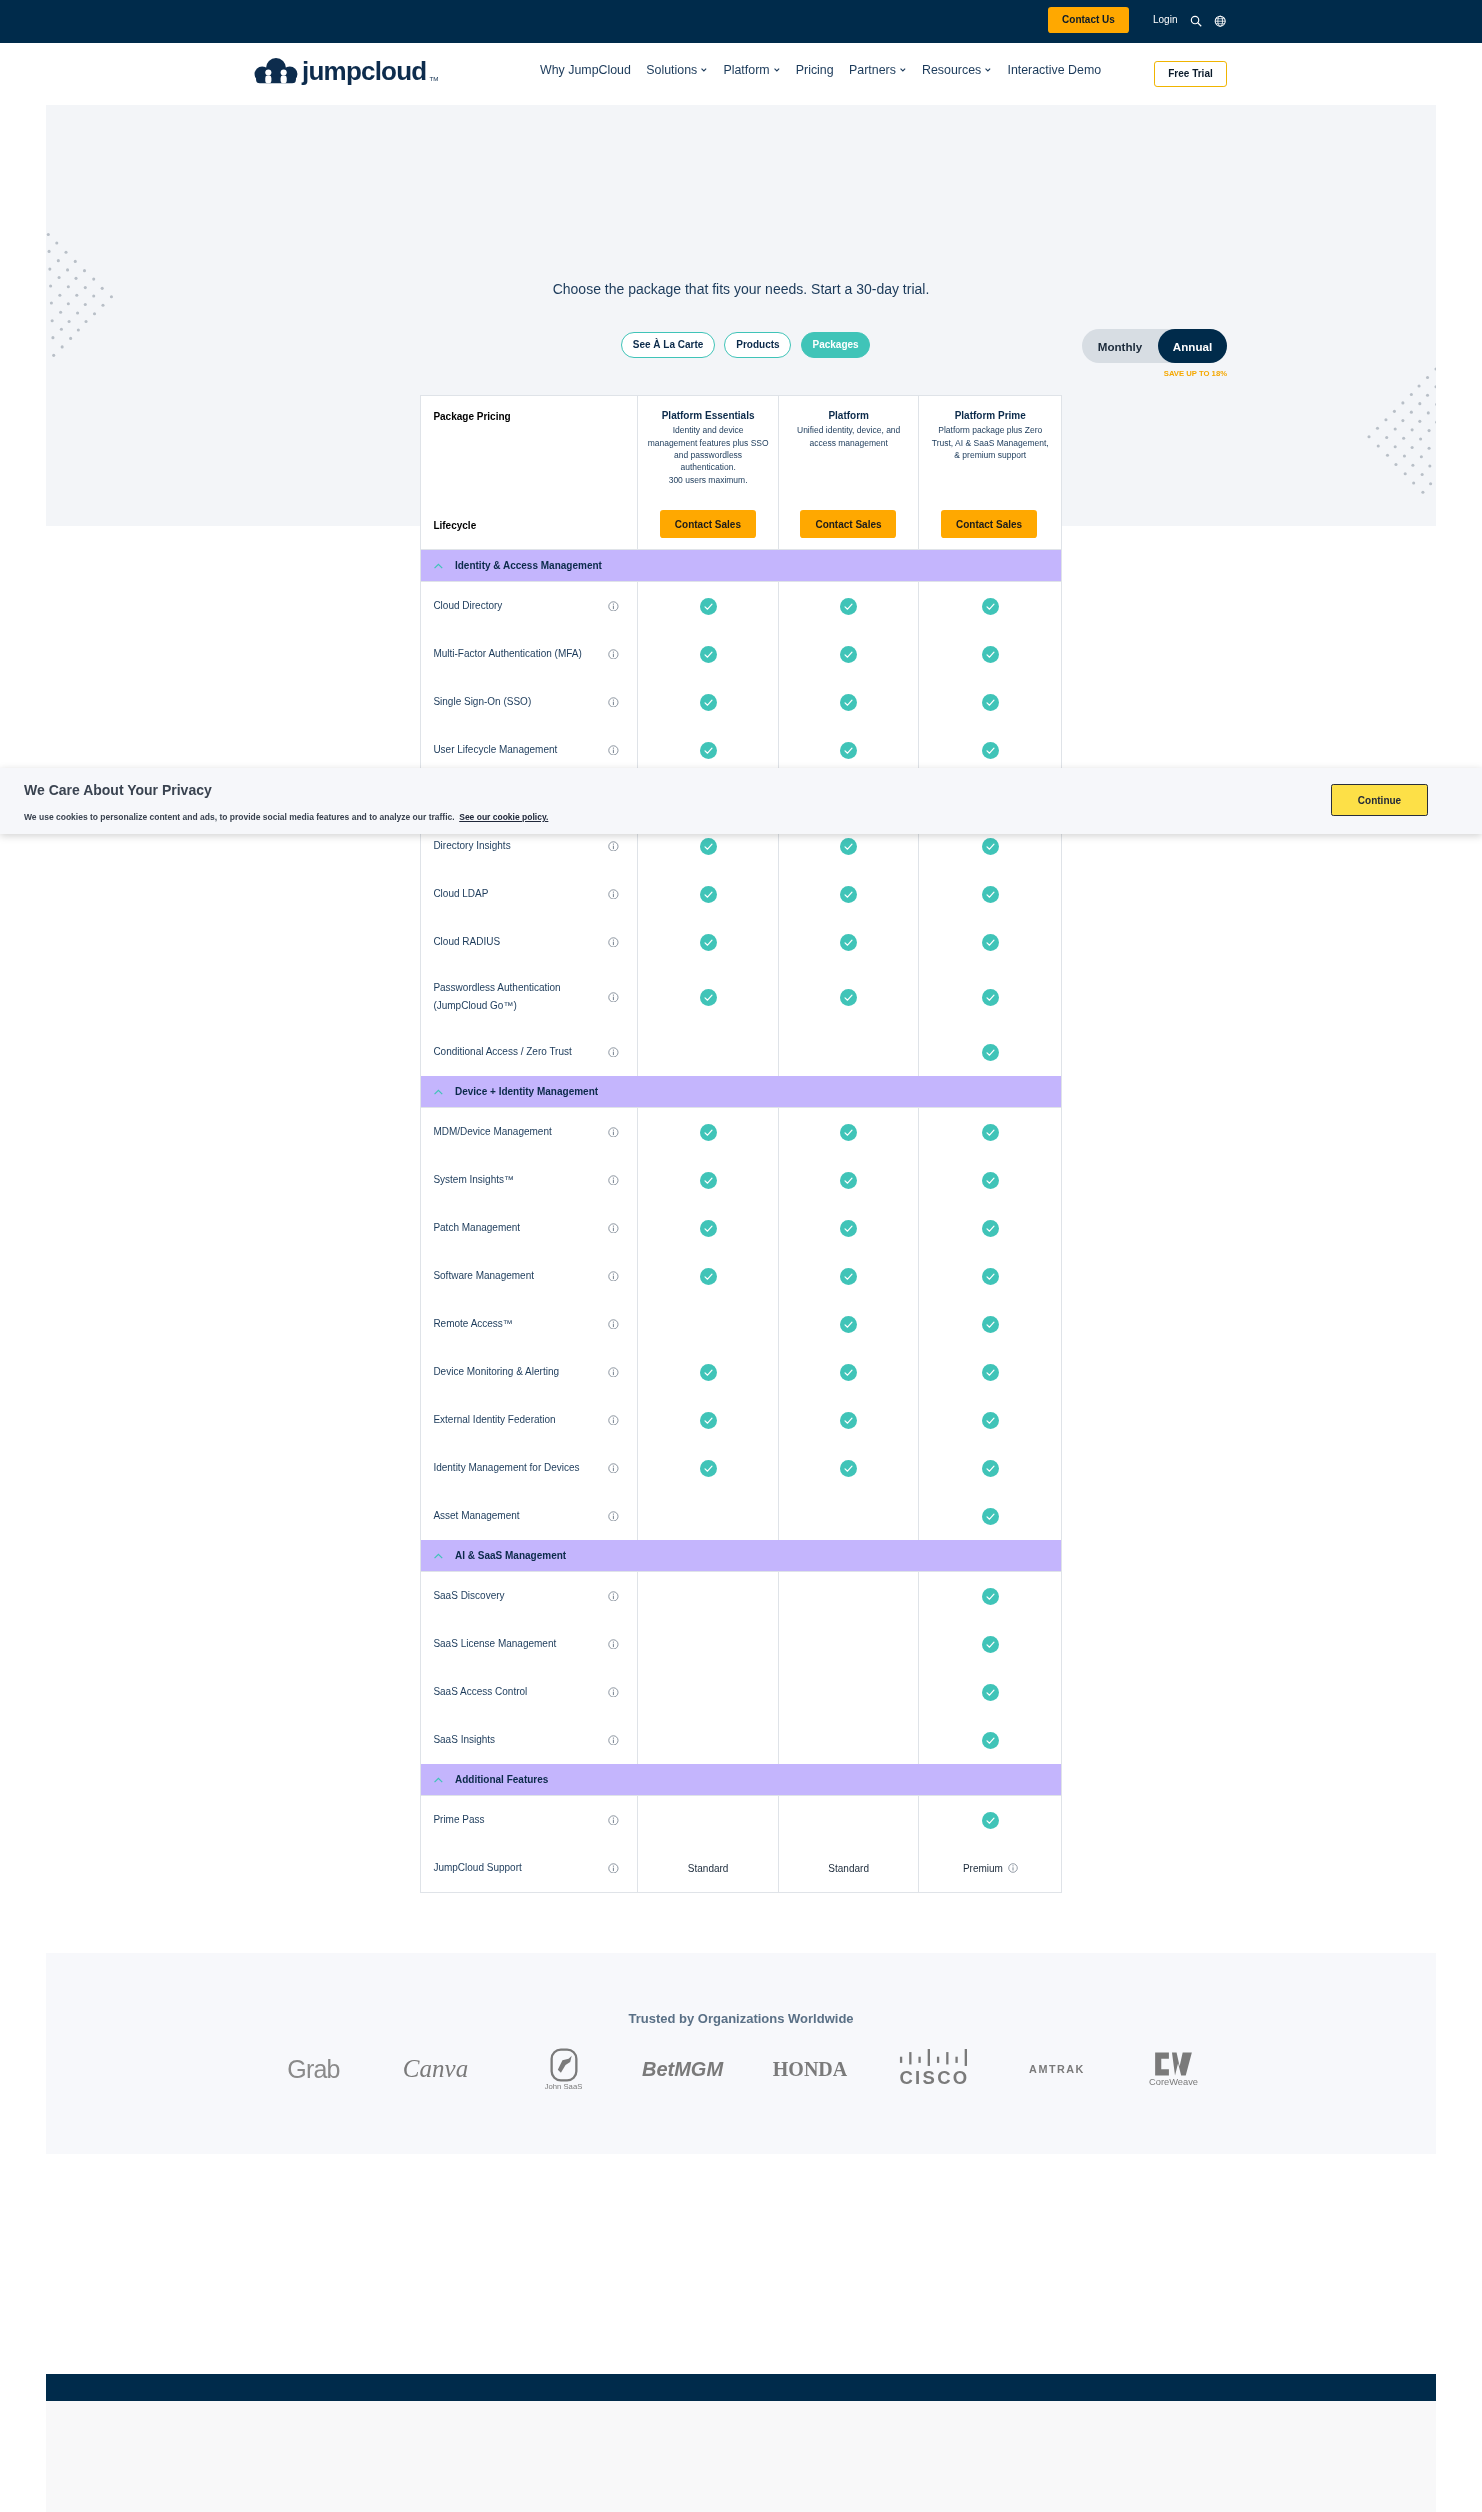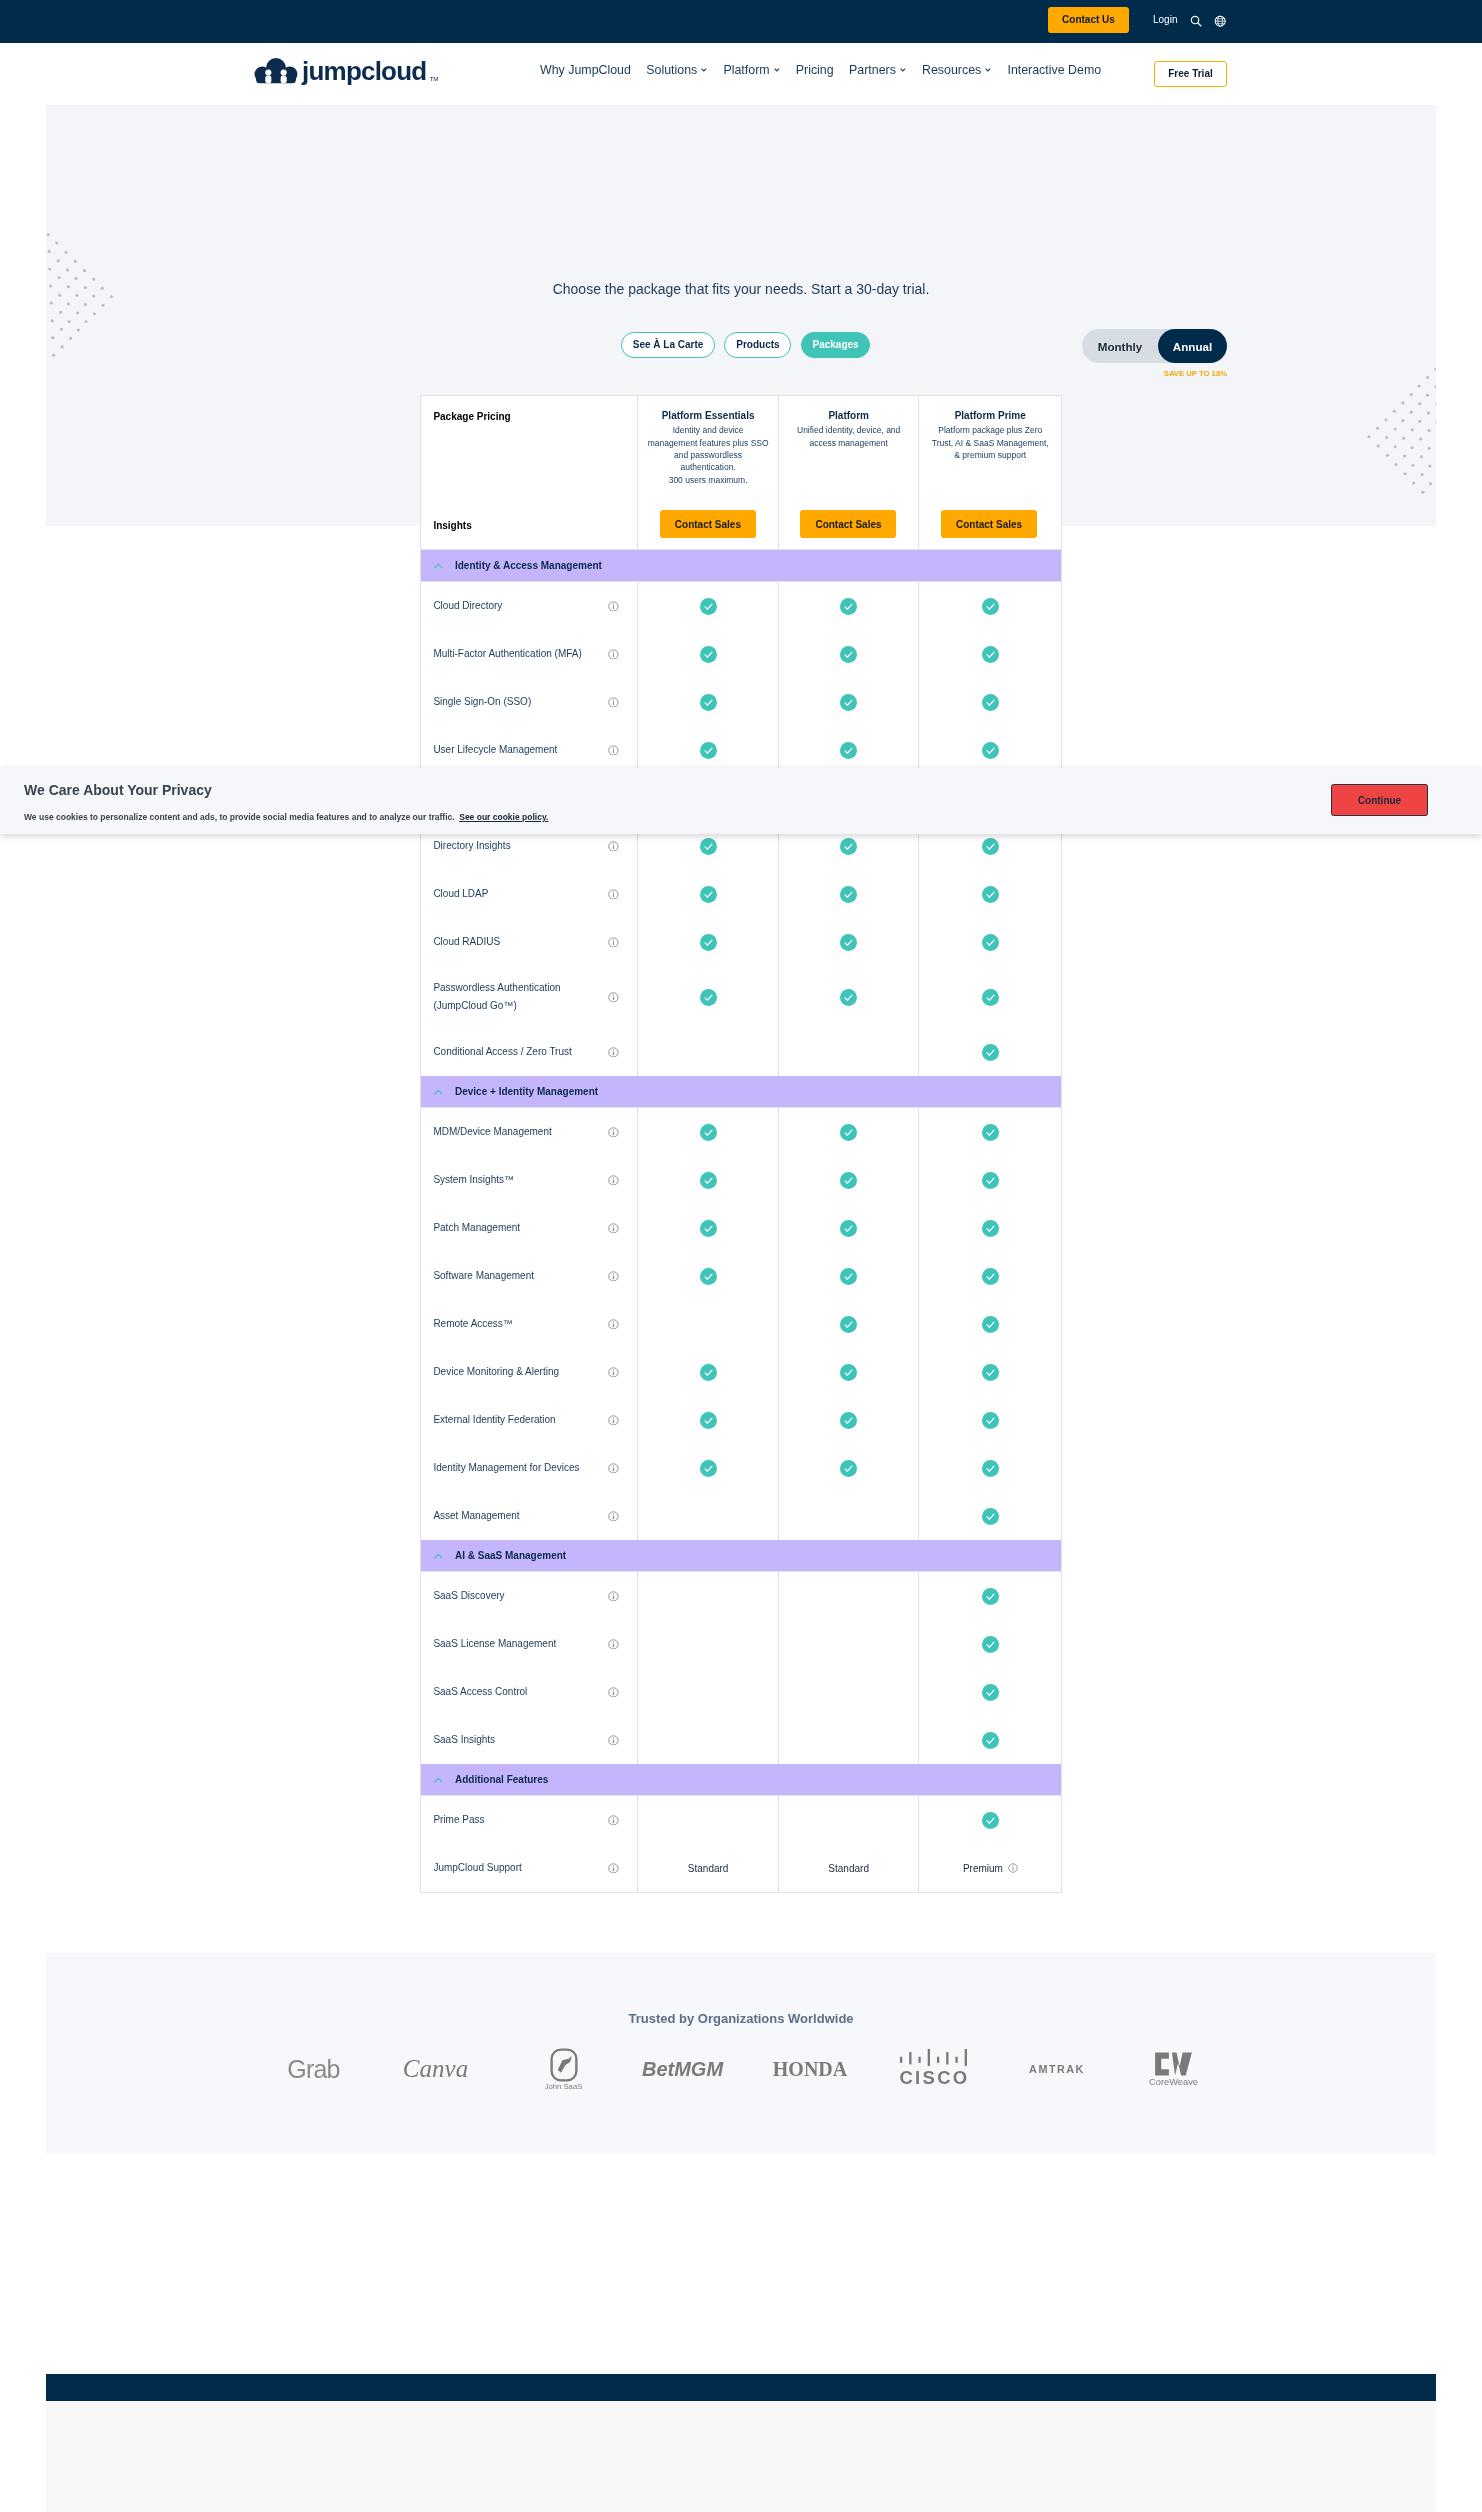--- a/index.html
+++ b/index.html
@@ -57,21 +57,21 @@
   .row .lab .info { position: absolute; left: 187px; top: 50%; margin-top: -5.4px; width: 10.8px; height: 10.8px; }
   .row .cell { width: 141px; border-right: 0.8px solid #dfe3e8; display: flex; align-items: center; justify-content: center; font-size: 10px; color: #1b2a3a; gap: 4.6px; }
   .row .cell:last-child { border-right: none; width: 142px; }
   .check { width: 17px; height: 17px; }
 
   
   .cookie { position: absolute; left: 0; top: 768px; width: 1482px; height: 66px; background: #f6f7fa; box-shadow: 0 1.5px 7.7px rgba(0,0,0,0.18); }
   .cookie .ct { position: absolute; left: 24px; top: 14px; font-size: 14px; font-weight: 700; color: #3a4350; }
   .cookie .cb { position: absolute; left: 24px; top: 44px; font-size: 8.5px; color: #3a4350; font-weight: 700; }
   .cookie .cb a { color: #20283a; text-decoration: underline; margin-left: 4.6px; }
-  .cookie .cont { position: absolute; left: 1331px; top: 16px; width: 97px; height: 32px; border: 0.8px solid #2a2f3a; border-radius: 2.3px; background: #ef4444; font-size: 10px; font-weight: 700; color: #22293a; display: flex; align-items: center; justify-content: center; }
+  .cookie .cont { position: absolute; left: 1331px; top: 16px; width: 97px; height: 32px; border: 0.8px solid #2a2f3a; border-radius: 2.3px; background: #fde047; font-size: 10px; font-weight: 700; color: #22293a; display: flex; align-items: center; justify-content: center; }
 
   
   .trusted { position: absolute; left: 46px; top: 1953px; width: 1390px; height: 201px; background: #f7f8fb; }
   .trusted .tt { position: absolute; left: 0; top: 58px; width: 1390px; text-align: center; font-size: 13px; color: #5a7086; font-weight: 700; }
   .logos { position: absolute; left: 0; top: 85px; width: 1390px; height: 62px; }
   .lg { position: absolute; top: 0; height: 62px; display: flex; align-items: center; justify-content: center; color: #7a7a7a; font-weight: 700; }
 
   .footband { position: absolute; left: 46px; top: 2374px; width: 1390px; height: 27px; background: #002b4b; }
   .footbody { position: absolute; left: 46px; top: 2401px; width: 1390px; height: 111px; background: #f8f8f9; }
 </style>
@@ -255,21 +255,21 @@
 <div class="billing">
   <div class="monthly">Monthly</div>
   <div class="annual">Annual</div>
 </div>
 <div class="save">SAVE UP TO 18%</div>
 
 <div class="table">
   <div class="thead">
     <div class="lab">
       <div class="pp">Package Pricing</div>
-      <div class="ft">Insights</div>
+      <div class="ft">Lifecycle</div>
     </div>
     <div class="plan">
       <div class="pname">Platform Essentials</div>
       <div class="pdesc" style="white-space:pre-line">Identity and device management features plus SSO and passwordless authentication.
 300 users maximum.</div>
       <div class="cta">Contact Sales</div>
     </div>
     <div class="plan">
       <div class="pname">Platform</div>
       <div class="pdesc">Unified identity, device, and access management</div>

